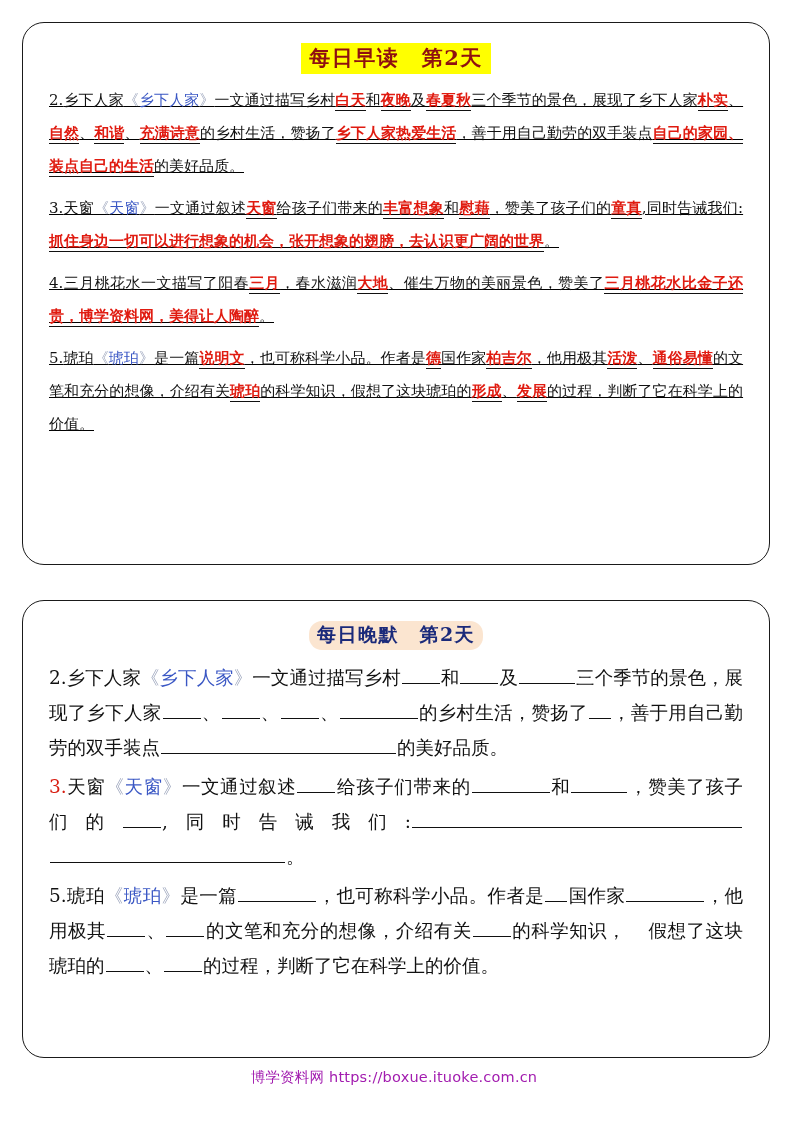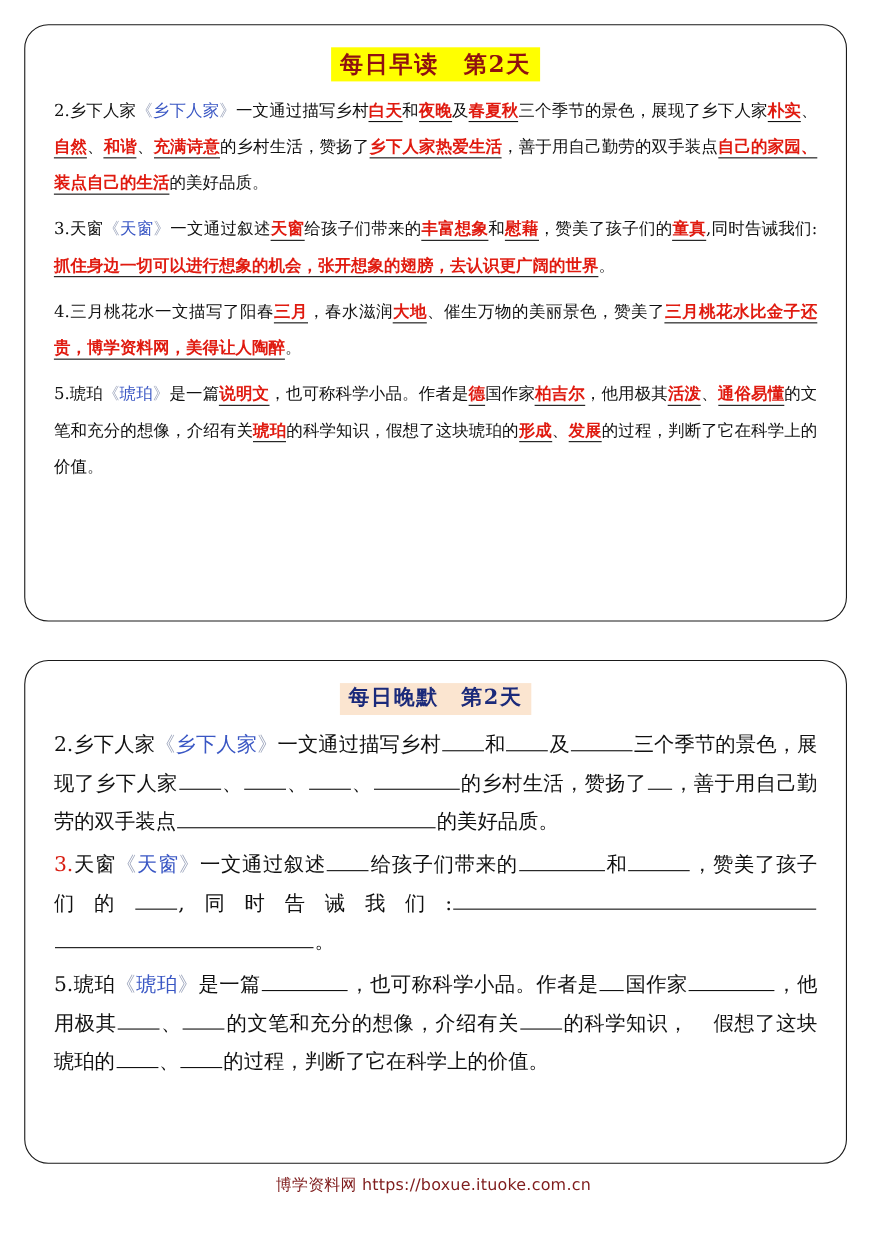--- a/index.html
+++ b/index.html
@@ -24,21 +24,21 @@
   
   .card {
     position: absolute;
     left: 22px;
     width: 748px;
     box-sizing: border-box;
     border: 1.6px solid #1a1a1a;
     border-radius: 22px;
     background: #fff;
   }
-  #card-morning { top: 22px; height: 543px; }
+  #card-morning { top: 22px; height: 543px; text-decoration: underline; }
   #card-evening { top: 600px; height: 458px; }
 
   
   .title-row {
     text-align: center;
     margin-top: 20px;
   }
   .title-hl {
     display: inline-block;
     font-size: 21px;
@@ -48,20 +48,21 @@
     line-height: 1.25;
   }
   #title-morning {
     background: #FFFF00;
     color: #8f1010;
   }
   #title-evening {
     background: #FBE5D0;
     color: #1b2a7a;
     font-size: 19px;
+    border-radius: 13px;
   }
 
   
   .body {
     padding: 0 26px;
     margin-top: 10px;
   }
   .para {
     font-size: 15px;
     line-height: 33px;
@@ -114,21 +115,21 @@
   .indent { display: inline-block; width: 22px; }
 
   
   #footer {
     position: absolute;
     left: 0;
     right: 4px;
     top: 1068px;
     text-align: center;
     font-size: 14.5px;
-    color: #7f1d1d;
+    color: #a21caf;
     font-family: "DejaVu Sans", "Liberation Sans", sans-serif;
     letter-spacing: 0.2px;
   }
 </style>
 </head>
 <body>
 
 <div class="page">
 
   <div class="card" id="card-morning">

